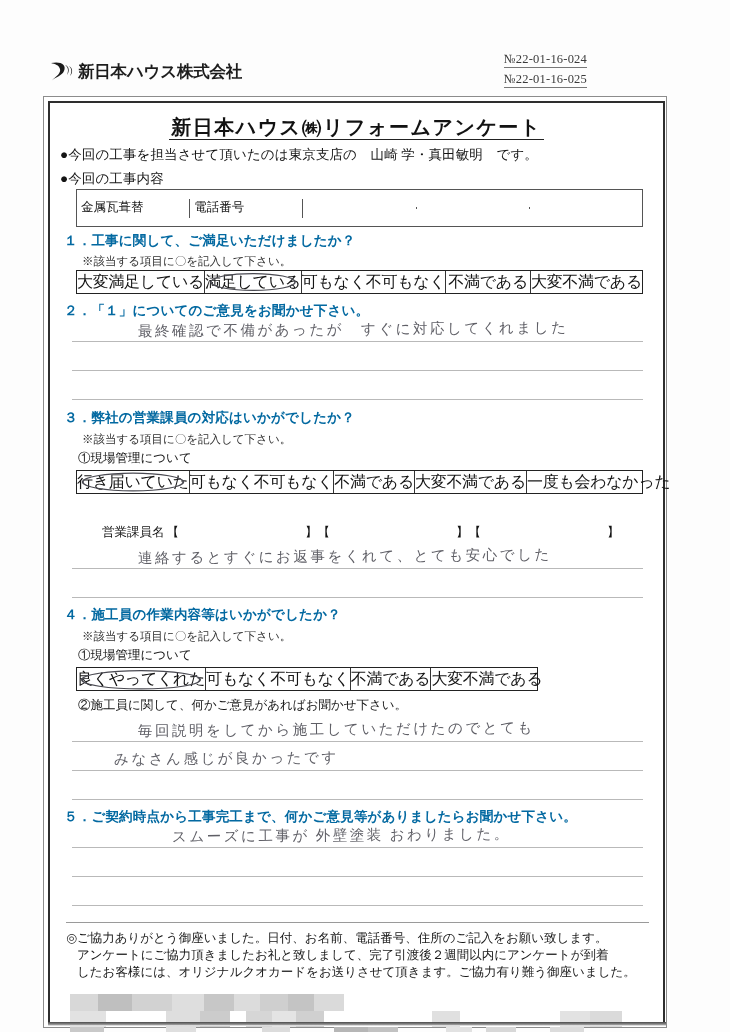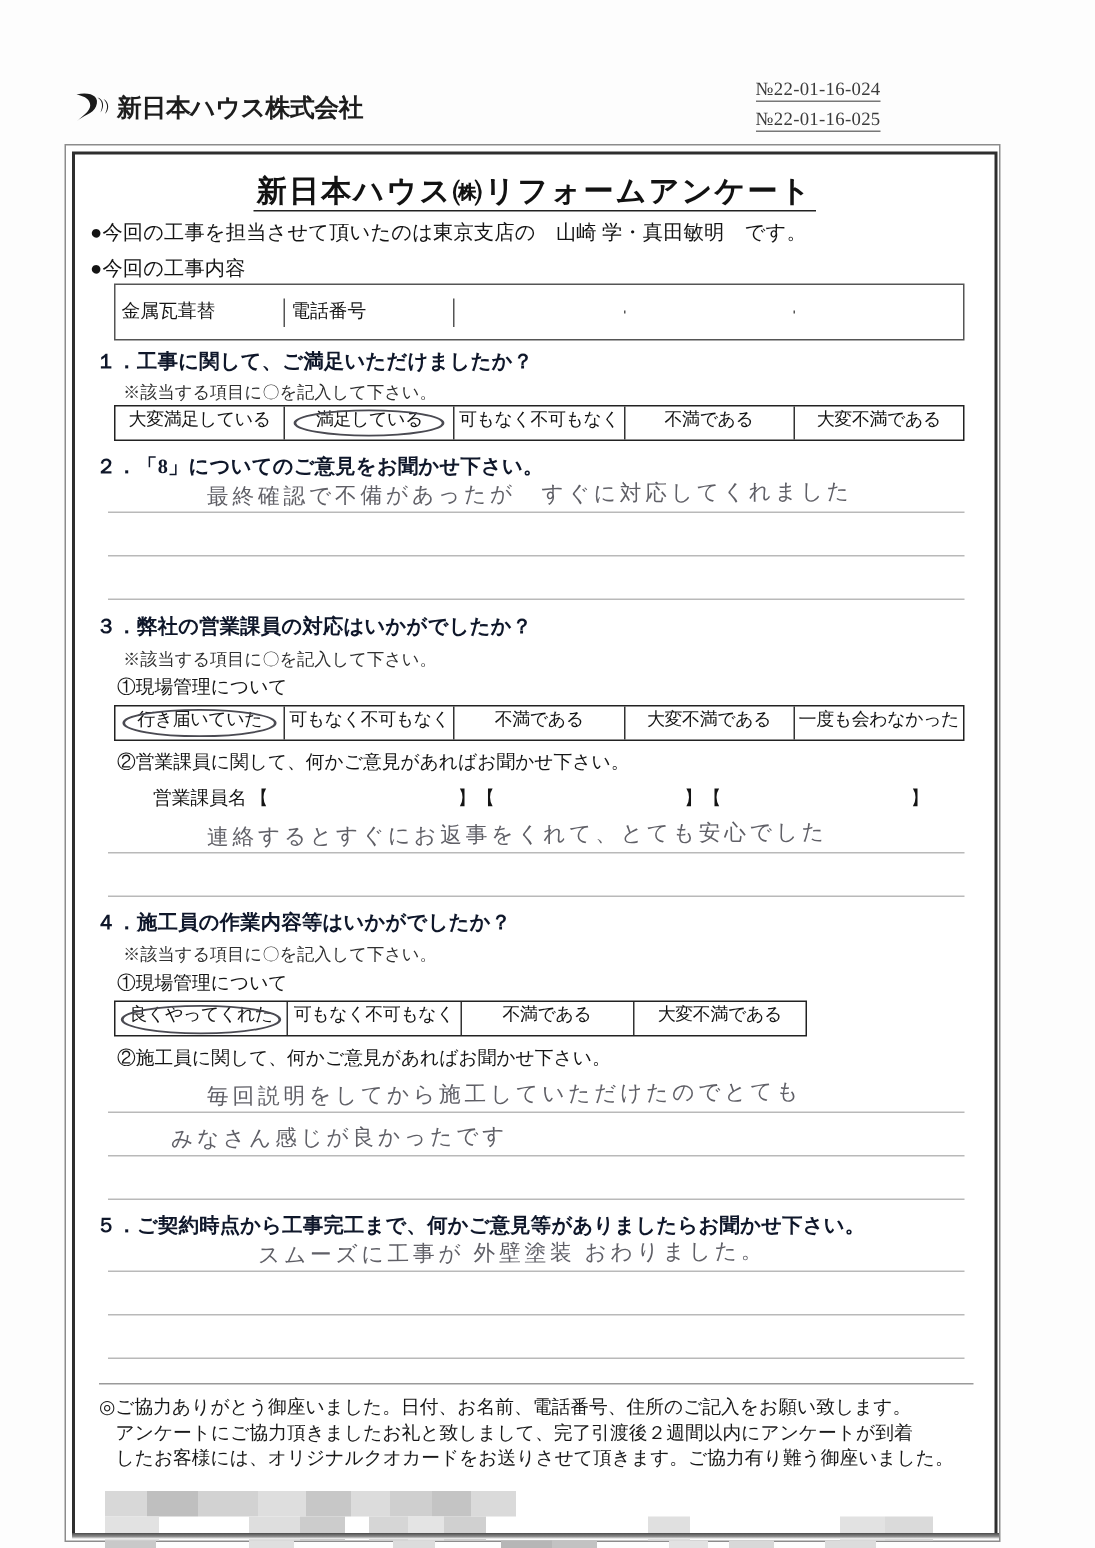--- a/index.html
+++ b/index.html
@@ -117,21 +117,21 @@
     font-size: 13.5px;
     color: #141414;
     white-space: nowrap;
     letter-spacing: 0.1px;
   }
   .q-line {
     position: absolute;
     font-family: "Liberation Serif", "DejaVu Serif", serif;
     font-size: 13.5px;
     font-weight: bold;
-    color: #0f172a;
+    color: #0369a1;
     white-space: nowrap;
     letter-spacing: 0.2px;
   }
   .note-line {
     position: absolute;
     font-family: "Liberation Serif", "DejaVu Serif", serif;
     font-size: 11.5px;
     color: #303030;
     white-space: nowrap;
   }
@@ -151,23 +151,24 @@
     border: 1.5px solid #222;
     box-sizing: border-box;
     background: #fff;
     height: 24px;
   }
   .opt-cell {
     flex: 1 1 0;
     border-right: 1px solid #333;
     box-sizing: border-box;
     display: flex;
+    align-items: center;
     justify-content: center;
     font-family: Liberation Sans, sans-serif;
-    font-size: 12px;
+    font-size: 16px;
     color: #141414;
     position: relative;
     white-space: nowrap;
     letter-spacing: -0.3px;
   }
   .opt-cell:last-child { border-right: none; }
   .opt-cell .ink-oval {
     position: absolute;
     left: 50%; top: 50%;
     transform: translate(-50%, -50%);
@@ -328,21 +329,21 @@
         <span>可もなく不可もなく</span>
       </div>
       <div class="opt-cell">
         <span>不満である</span>
       </div>
       <div class="opt-cell">
         <span>大変不満である</span>
       </div>
     </div>
 
-    <div class="q-line" style="left:12px; top:198px;">２．「8」についてのご意見をお聞かせ下さい。</div>
+    <div class="q-line" style="left:12px; top:198px;">２．「１」についてのご意見をお聞かせ下さい。</div>
 
     <div class="rule" style="left:20px; top:237px; width:571px;"></div>
     <div class="rule" style="left:20px; top:266px; width:571px;"></div>
     <div class="rule" style="left:20px; top:295px; width:571px;"></div>
 
     <div class="hand" style="left:86px; top:216px;">最終確認で不備があったが　すぐに対応してくれました</div>
 
     <div class="q-line" style="left:12px; top:305px;">３．弊社の営業課員の対応はいかがでしたか？</div>
     <div class="note-line" style="left:30px; top:328px;">※該当する項目に〇を記入して下さい。</div>
     <div class="sub-line" style="left:26px; top:346px;">①現場管理について</div>
@@ -361,21 +362,20 @@
         <span>不満である</span>
       </div>
       <div class="opt-cell">
         <span>大変不満である</span>
       </div>
       <div class="opt-cell">
         <span>一度も会わなかった</span>
       </div>
     </div>
 
-    <div class="sub-line" style="left:26px; top:396px;">②営業課員に関して、何かご意見があればお聞かせ下さい。</div>
 
     <div class="bracket-row" style="left:50px; top:420px;">
       <span class="lbl">営業課員名</span>
       <span class="bracket-slot">【<span class="gap" style="width:126px;"></span>】</span>
       <span class="bracket-slot">【<span class="gap" style="width:126px;"></span>】</span>
       <span class="bracket-slot">【<span class="gap" style="width:126px;"></span>】</span>
     </div>
 
     <div class="rule" style="left:20px; top:464px; width:571px;"></div>
     <div class="rule" style="left:20px; top:493px; width:571px;"></div>

